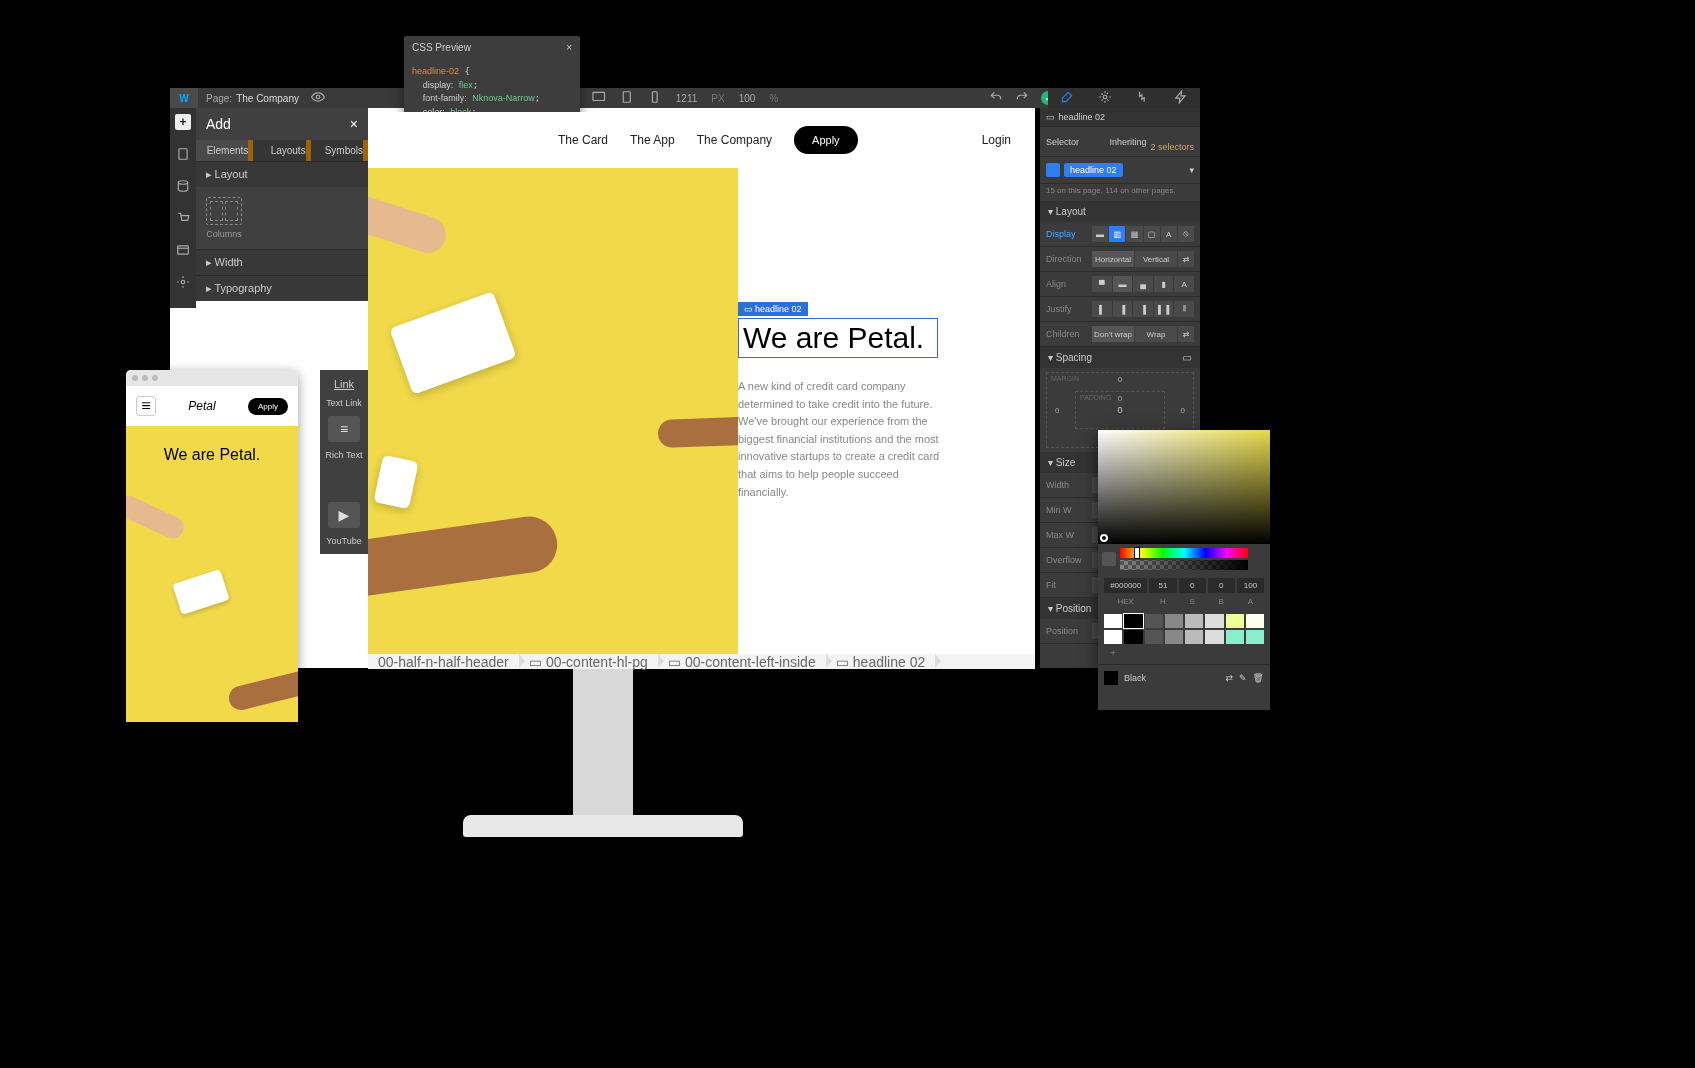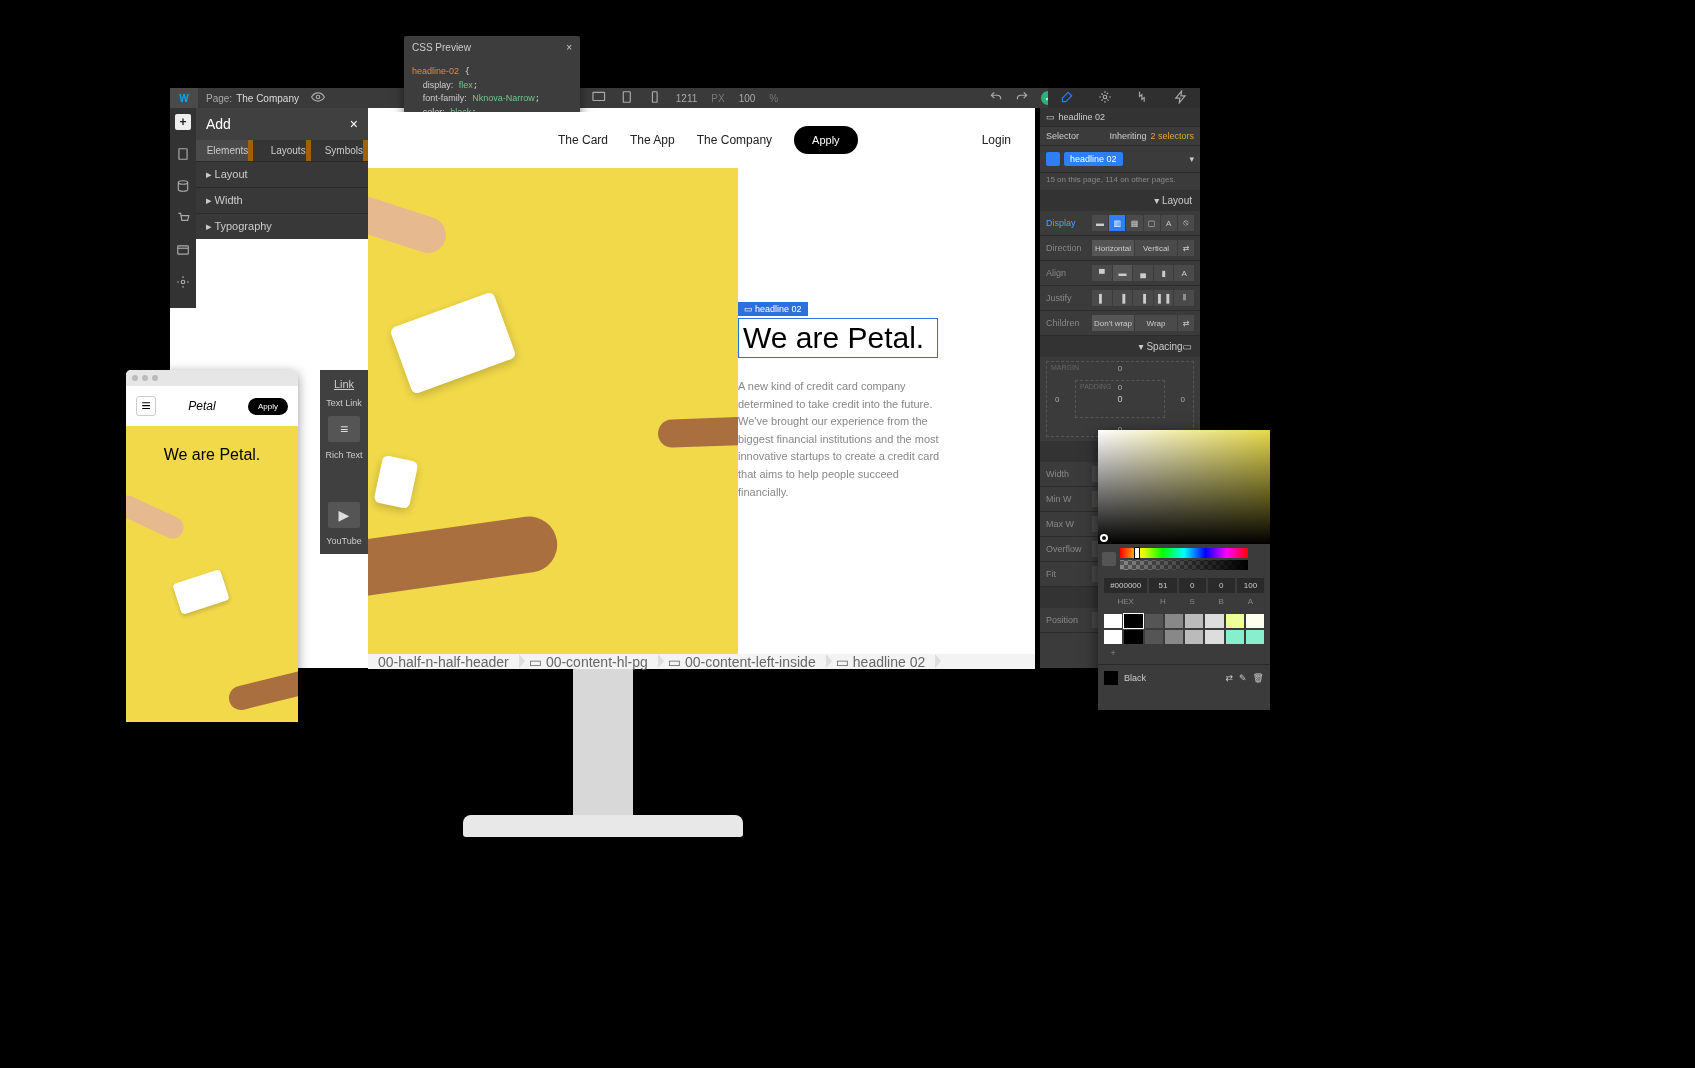--- a/index.html
+++ b/index.html
@@ -96,31 +96,31 @@
 .mobile-headline { font-size: 16px; font-weight: 400; }
 .mcard1 { position: absolute; width: 50px; height: 32px; background: #fff; border-radius: 4px; left: 50px; top: 150px; transform: rotate(-18deg); box-shadow: 0 2px 4px rgba(0,0,0,.2); }
 .mhand1 { position: absolute; width: 72px; height: 22px; background: #e7b98f; border-radius: 20px; left: -12px; top: 80px; transform: rotate(25deg); }
 .mhand2 { position: absolute; width: 90px; height: 24px; background: #a96f3f; border-radius: 20px; right: -20px; bottom: 20px; transform: rotate(-14deg); }
 
 
 .style-panel { position: absolute; left: 1040px; top: 108px; width: 160px; height: 560px; background: #3b3b3b; color: #ccc; font-size: 9px; overflow: hidden; }
 .sp-row { display: flex; align-items: center; padding: 4px 6px; gap: 4px; border-bottom: 1px solid #2c2c2c; }
 .sp-row#selbox { padding: 6px; }
 .sp-label { width: 42px; color: #888; }
-.sp-head { background: #333; padding: 5px 8px; font-size: 10px; text-align: right; }
+.sp-head { background: #333; padding: 5px 8px; font-size: 10px; }
 .sp-chip { background: #2d7ef7; color: #fff; padding: 2px 6px; border-radius: 2px; }
 .sp-note { color: #888; padding: 2px 6px 6px; font-size: 8px; }
 .btn-group { display: flex; gap: 1px; flex: 1; }
 .bg { background: #4a4a4a; height: 16px; flex: 1; display: flex; align-items: center; justify-content: center; font-size: 8px; }
 .bg.active { background: #2d7ef7; color: #fff; }
 .bg.sel { background: #555; }
 .spacing-box { position: relative; height: 76px; margin: 4px 6px; border: 1px dashed #555; }
 .padding-box { position: absolute; inset: 18px 28px; border: 1px dashed #555; display: flex; align-items: center; justify-content: center; }
 .sp-num { position: absolute; color: #aaa; font-size: 8px; }
-.inherit { color: #e6a23c; }
+.inherit { color: #e6a23c; margin-top: 11px; }
 
 
 .color-popup { position: absolute; left: 1098px; top: 430px; width: 172px; height: 280px; background: #3b3b3b; box-shadow: 0 4px 14px rgba(0,0,0,.6); font-size: 9px; color: #ccc; }
 .gradient-area { height: 114px; background: linear-gradient(to bottom, rgba(0,0,0,0) 0%, #000 100%), linear-gradient(to right, #fff 0%, #e6d94a 100%); position: relative; }
 .hue-bar { height: 10px; margin: 4px 22px 2px 22px; background: linear-gradient(to right, red, yellow, lime, cyan, blue, magenta, red); position: relative; }
 .hue-hndl { position: absolute; width: 6px; height: 12px; background: #fff; border: 1px solid #000; top: -1px; left: 14px; }
 .alpha-bar { height: 10px; margin: 2px 22px 4px 22px; background: repeating-conic-gradient(#888 0% 25%, #555 0% 50%) 0/8px 8px; position: relative; }
 .alpha-bar::after { content: ''; position: absolute; inset: 0; background: linear-gradient(to right, transparent, #000); }
 .eyedrop { position: absolute; left: 4px; top: 122px; width: 14px; height: 14px; background: #555; border-radius: 2px; }
 .color-inputs { display: flex; gap: 2px; padding: 4px 6px; }
@@ -247,20 +247,29 @@
   <div class="add-head">
     <span>Add</span>
     <span>×</span>
   </div>
   <div class="add-tabs">
     <div class="add-tab active">Elements</div>
     <div class="add-tab">Layouts</div>
     <div class="add-tab">Symbols</div>
   </div>
   <div class="add-section">▸ <span>Layout</span></div>
+  <div class="add-grid">
+    <div class="add-item">
+        <div class="add-item-box cols">
+          <div></div>
+          <div></div>
+        </div>
+        <span>Columns</span>
+      </div>
+  </div>
   <div class="add-section">▸ <span>Width</span></div>
   <div class="add-section">▸ <span>Typography</span></div>
 </div>
 
 <div class="add-strip2">
   <div class="strip-title">Link</div>
   <div>Text Link</div>
   <div class="strip-box">≡</div>
   <div>Rich Text</div>
   <div style="height:26px"></div>

